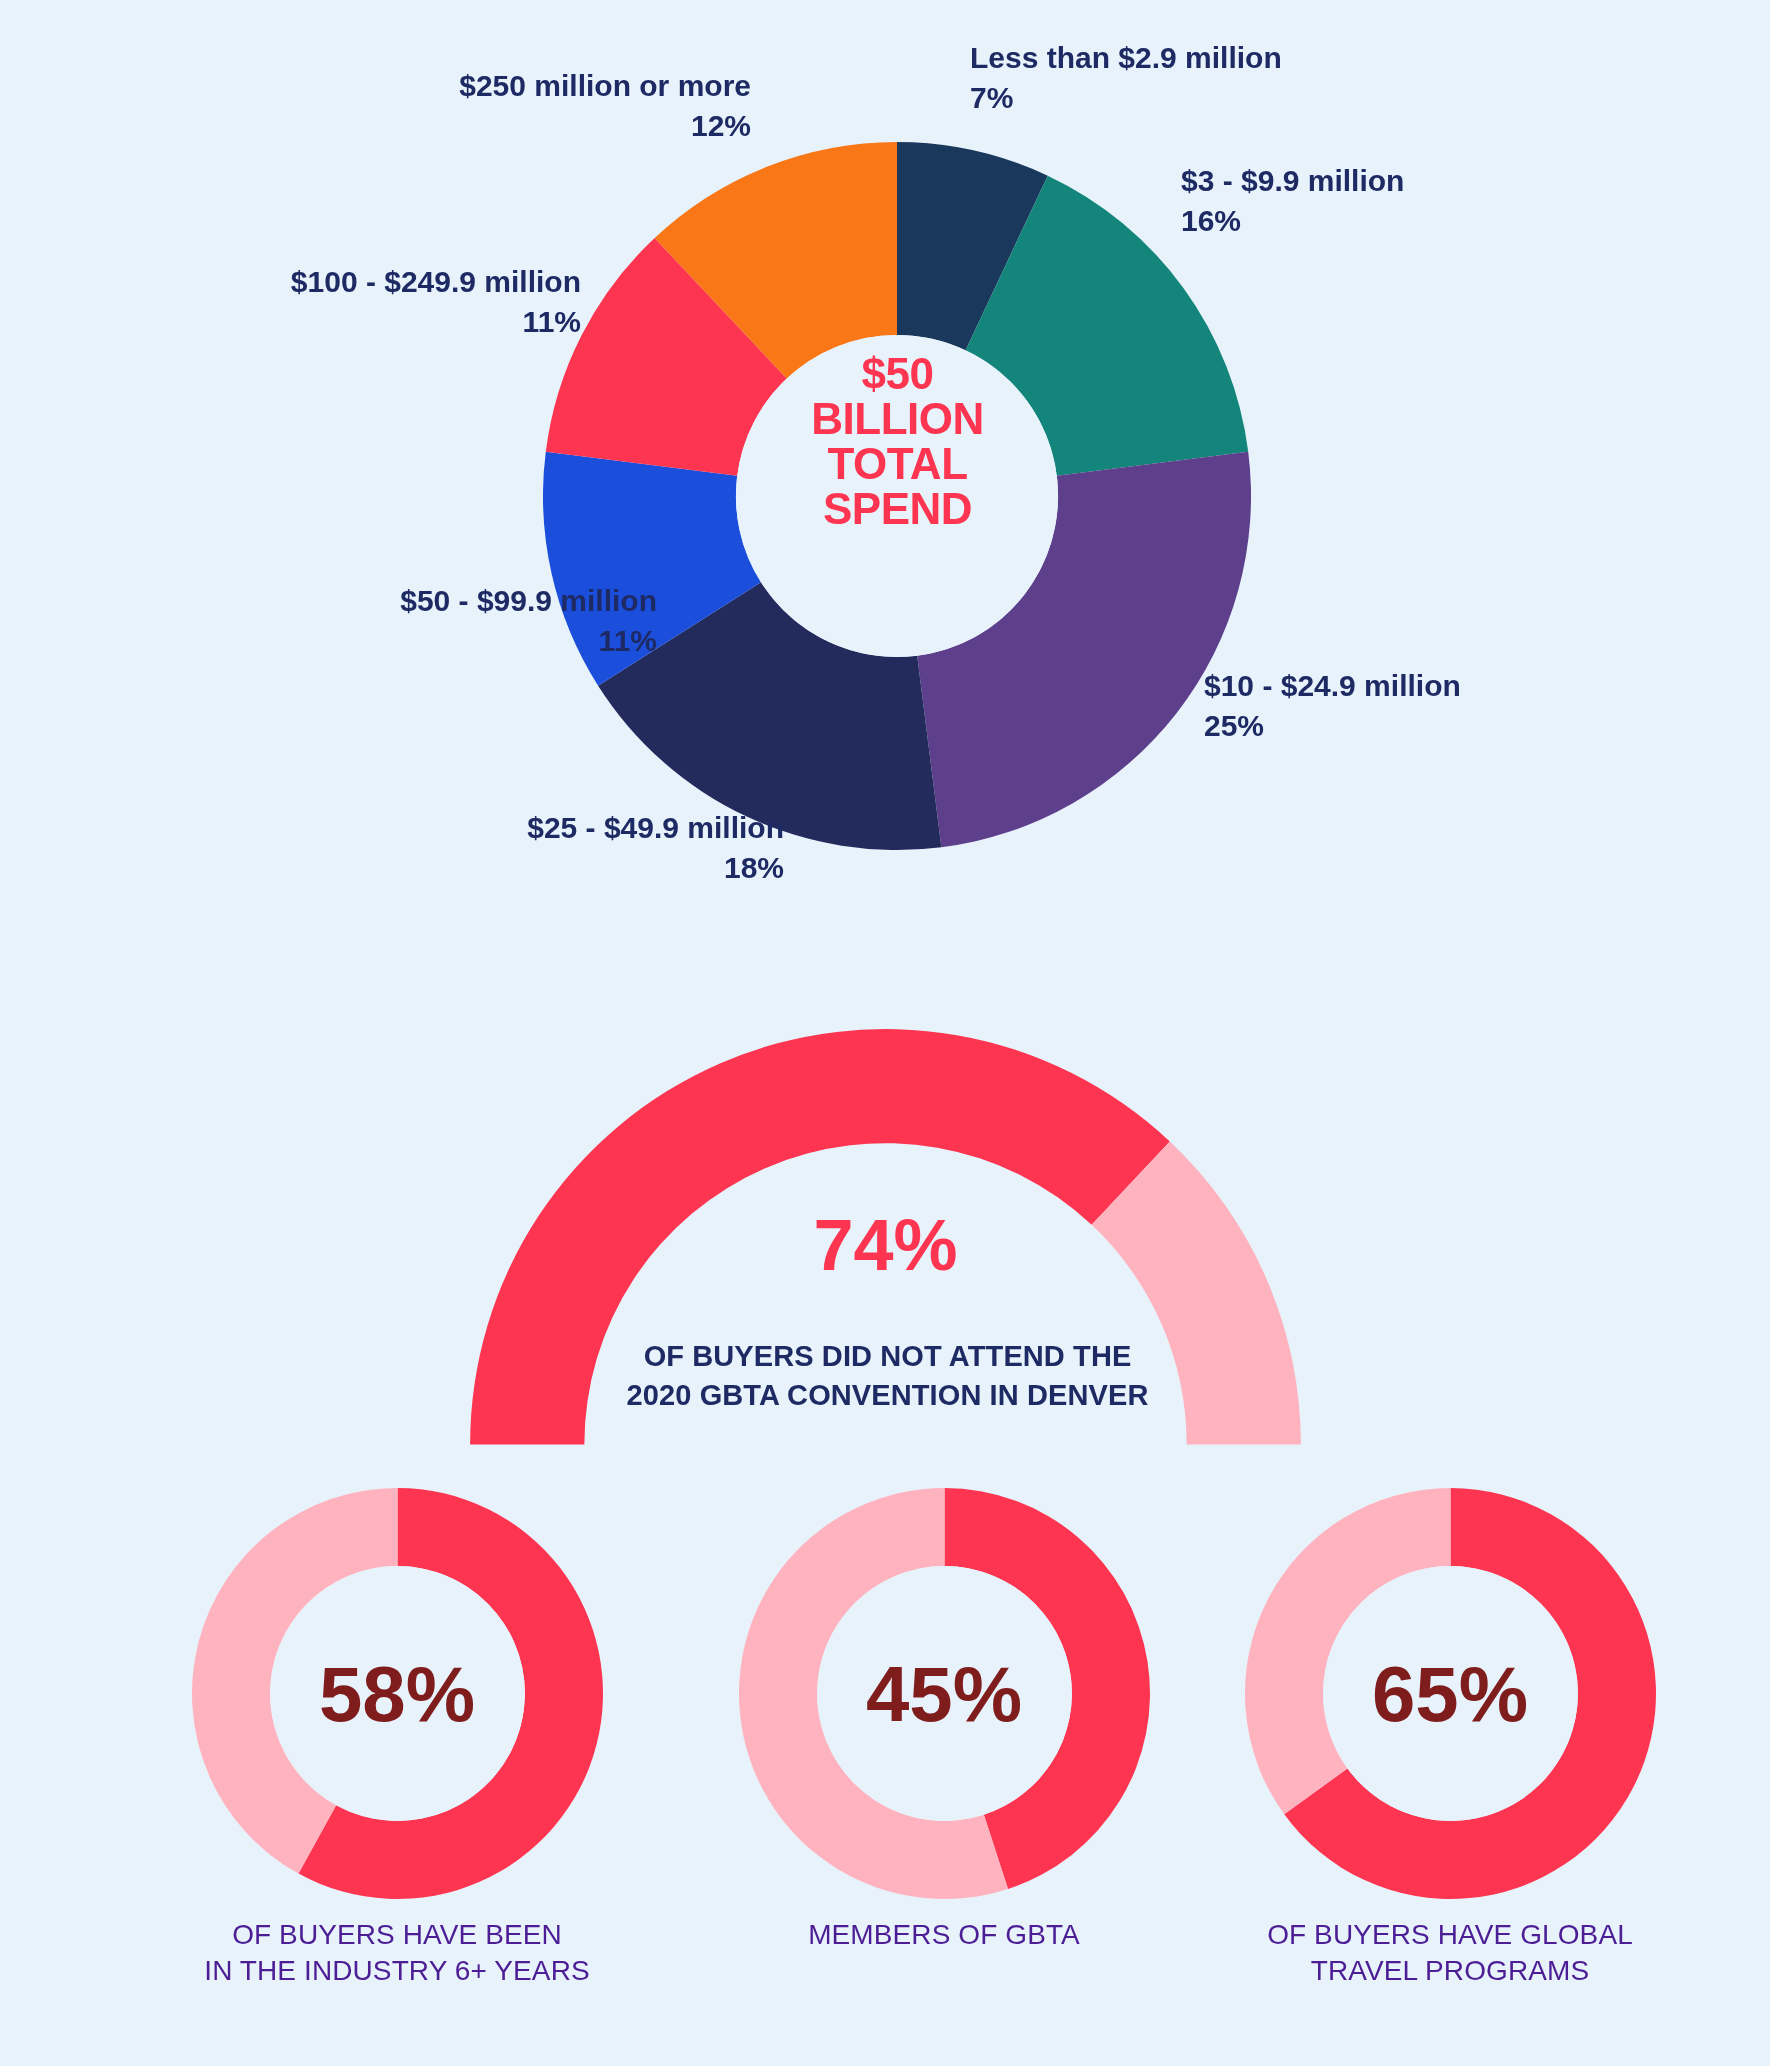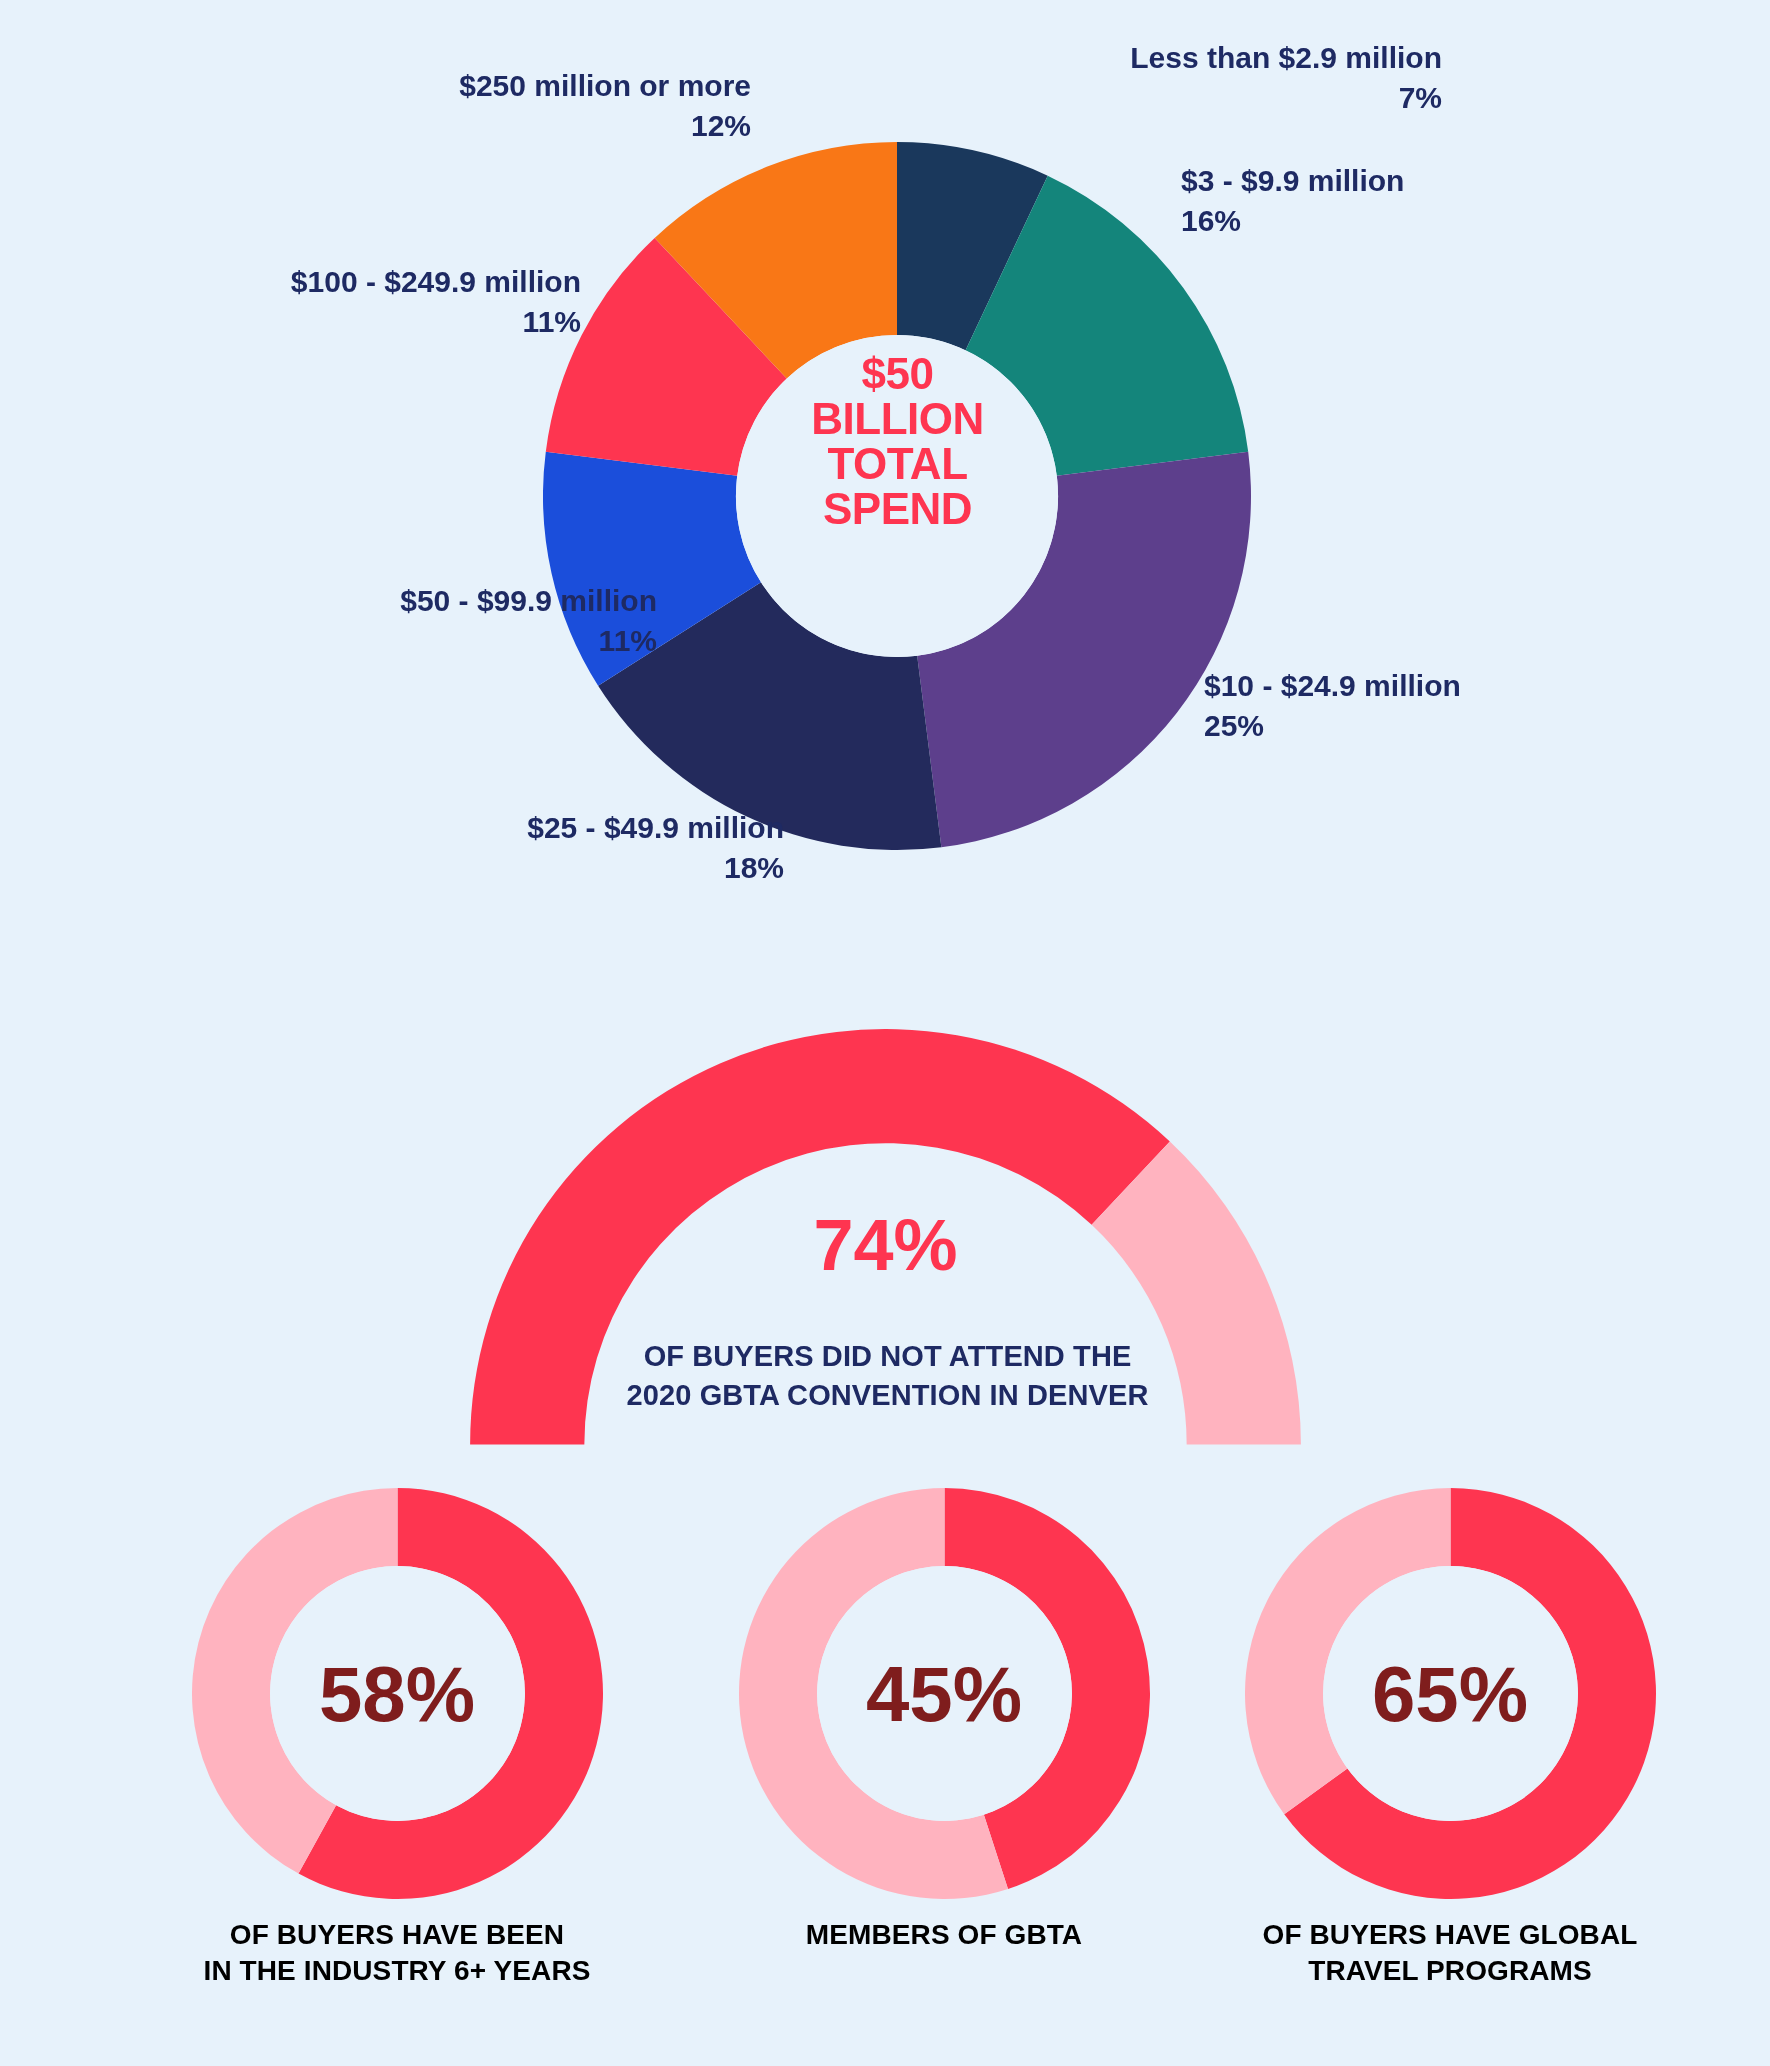--- a/index.html
+++ b/index.html
@@ -31,21 +31,21 @@
     color:#1e2a63;
     font-weight:bold;
     font-size:30px;
     line-height:1.32;
   }
   .slice-label .pct { display:block; }
   .slice-label.right { text-align:left; }
   .slice-label.left  { text-align:right; }
 
   
-  #lbl-lt29   { left:970px; top:38px;  width:472px;text-align:right; }
+  #lbl-lt29   { left:970px; top:38px;  width:472px; }
   #lbl-3to99  { left:1181px; top:161px; width:519px; }
   #lbl-10to249{ left:1204px; top:666px;width:519px; }
   #lbl-25to499{ left:302px;  top:808px;width:482px; }
   #lbl-50to999{ left:156px;  top:581px;width:501px; }
   #lbl-100to2499{ left:85px;top:262px; width:496px; }
   #lbl-250plus{ left:255px;  top:66px; width:496px; }
 
   
   #gauge-section { position:absolute; left:0; top:1015px; width:1771px; height:472px; }
   #gauge-wrap { position:absolute; left:470px; top:14px; width:831px; height:439px; }
@@ -70,21 +70,21 @@
   #stat-card-2 { left:1214px; }
   .stat-donut { position:relative; width:411px; height:411px; margin:0 auto; }
   .stat-donut svg { display:block; width:411px; height:411px; }
   .stat-pct {
     position:absolute; left:0; top:0; width:411px; height:411px;
     display:flex; align-items:center; justify-content:center;
     color:#7f1d1d; font-weight:bold; font-size:78px; line-height:1;
   }
   .stat-caption {
     margin-top:18px; text-align:center;
-    color:#000000; font-weight:bold;
+    color:#4c1d95; font-weight:normal;
     font-size:28px; line-height:1.28; letter-spacing:0.1px;
   }
   .stat-caption div { white-space:nowrap; }
 </style>
 </head>
 <body>
 
 <div class="infographic">
 
   <section id="spend-section">

